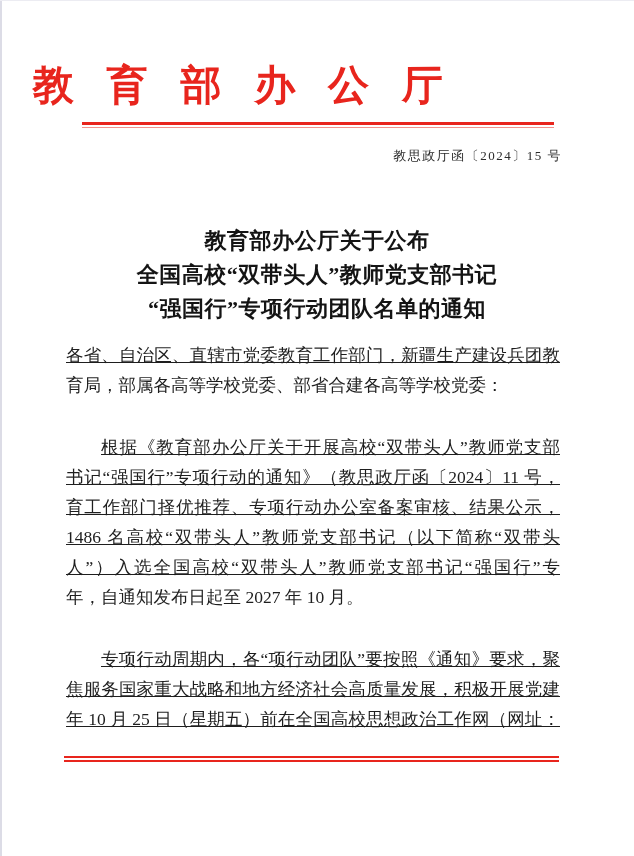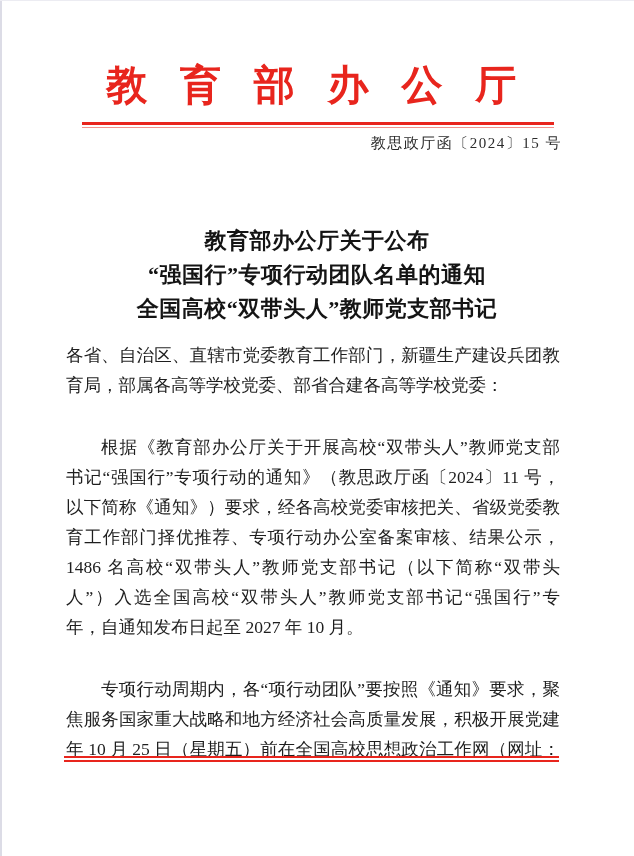--- a/index.html
+++ b/index.html
@@ -19,51 +19,51 @@
     position:absolute;left:0;top:0;width:2px;height:856px;
     background:#dcdce6;
   }
   .edge-top{
     position:absolute;left:0;top:0;width:634px;height:1px;
     background:#ececf2;
   }
   .letterhead{
     position:absolute;top:58px;left:0;width:549px;
     box-sizing:border-box;padding-left:0.8em;
-    text-align:right;
+    text-align:left;
     font-size:41px;font-weight:bold;
     letter-spacing:0.8em;
     color:var(--accent-red);
     white-space:nowrap;
   }
   .head-rule{position:absolute;top:122px;left:82px;width:472px;}
   .head-rule .thick{height:3px;background:var(--accent-red);}
   .head-rule .gap{height:2px;}
   .head-rule .thin{height:1px;background:var(--rule-thin-red);}
   .doc-number{
-    position:absolute;top:134px;right:72px;
-    font-size:15px;letter-spacing:1.5px;color:#2b2b2b;
+    position:absolute;top:147px;right:72px;
+    font-size:13px;letter-spacing:1.5px;color:#2b2b2b;
     white-space:nowrap;
   }
   .notice-title{
     position:absolute;top:224px;left:0;width:634px;
     text-align:center;
     font-size:22px;line-height:34px;font-weight:bold;
     color:#141414;letter-spacing:0.5px;
   }
   .body-text{
     position:absolute;top:340px;left:66px;width:494px;
     font-size:17.5px;color:var(--text-black);
   }
   .bline{
     height:30px;line-height:30px;
     overflow:hidden;
     text-align:justify;
   }
-  .bline.fill{text-align-last:justify;}
+  .bline.fill{text-align-last:justify;text-decoration:underline;}
   .bline.ind{text-indent:35px;margin-top:32px;}
   .foot-rule{position:absolute;top:756px;left:64px;width:495px;}
   .foot-rule .l1{height:2px;background:var(--accent-red);}
   .foot-rule .gap{height:2px;}
   .foot-rule .l2{height:2px;background:var(--accent-red);}
 </style>
 </head>
 <body>
 
 <div class="page">
@@ -75,30 +75,29 @@
   <div class="head-rule">
     <div class="thick"></div>
     <div class="gap"></div>
     <div class="thin"></div>
   </div>
 
   <div class="doc-number">教思政厅函〔2024〕15 号</div>
 
   <div class="notice-title">
     <div>教育部办公厅关于公布</div>
+    <div>全国高校“双带头人”教师党支部书记</div>
     <div>“强国行”专项行动团队名单的通知</div>
-    <div>全国高校“双带头人”教师党支部书记</div>
   </div>
 
   <div class="body-text">
     <div class="bline fill">各省、自治区、直辖市党委教育工作部门，新疆生产建设兵团教</div>
     <div class="bline">育局，部属各高等学校党委、部省合建各高等学校党委：</div>
     <div class="bline fill ind">根据《教育部办公厅关于开展高校“双带头人”教师党支部</div>
     <div class="bline fill">书记“强国行”专项行动的通知》（教思政厅函〔2024〕11 号，</div>
-    <div class="bline fill">以下简称《通知》）要求，经各高校党委审核把关、省级党委教</div>
     <div class="bline fill">育工作部门择优推荐、专项行动办公室备案审核、结果公示，</div>
     <div class="bline fill">1486 名高校“双带头人”教师党支部书记（以下简称“双带头</div>
     <div class="bline fill">人”）入选全国高校“双带头人”教师党支部书记“强国行”专</div>
     <div class="bline">年，自通知发布日起至 2027 年 10 月。</div>
     <div class="bline fill ind">专项行动周期内，各“项行动团队”要按照《通知》要求，聚</div>
     <div class="bline fill">焦服务国家重大战略和地方经济社会高质量发展，积极开展党建</div>
     <div class="bline fill">年 10 月 25 日（星期五）前在全国高校思想政治工作网（网址：</div>
   </div>
 
   <div class="foot-rule">

